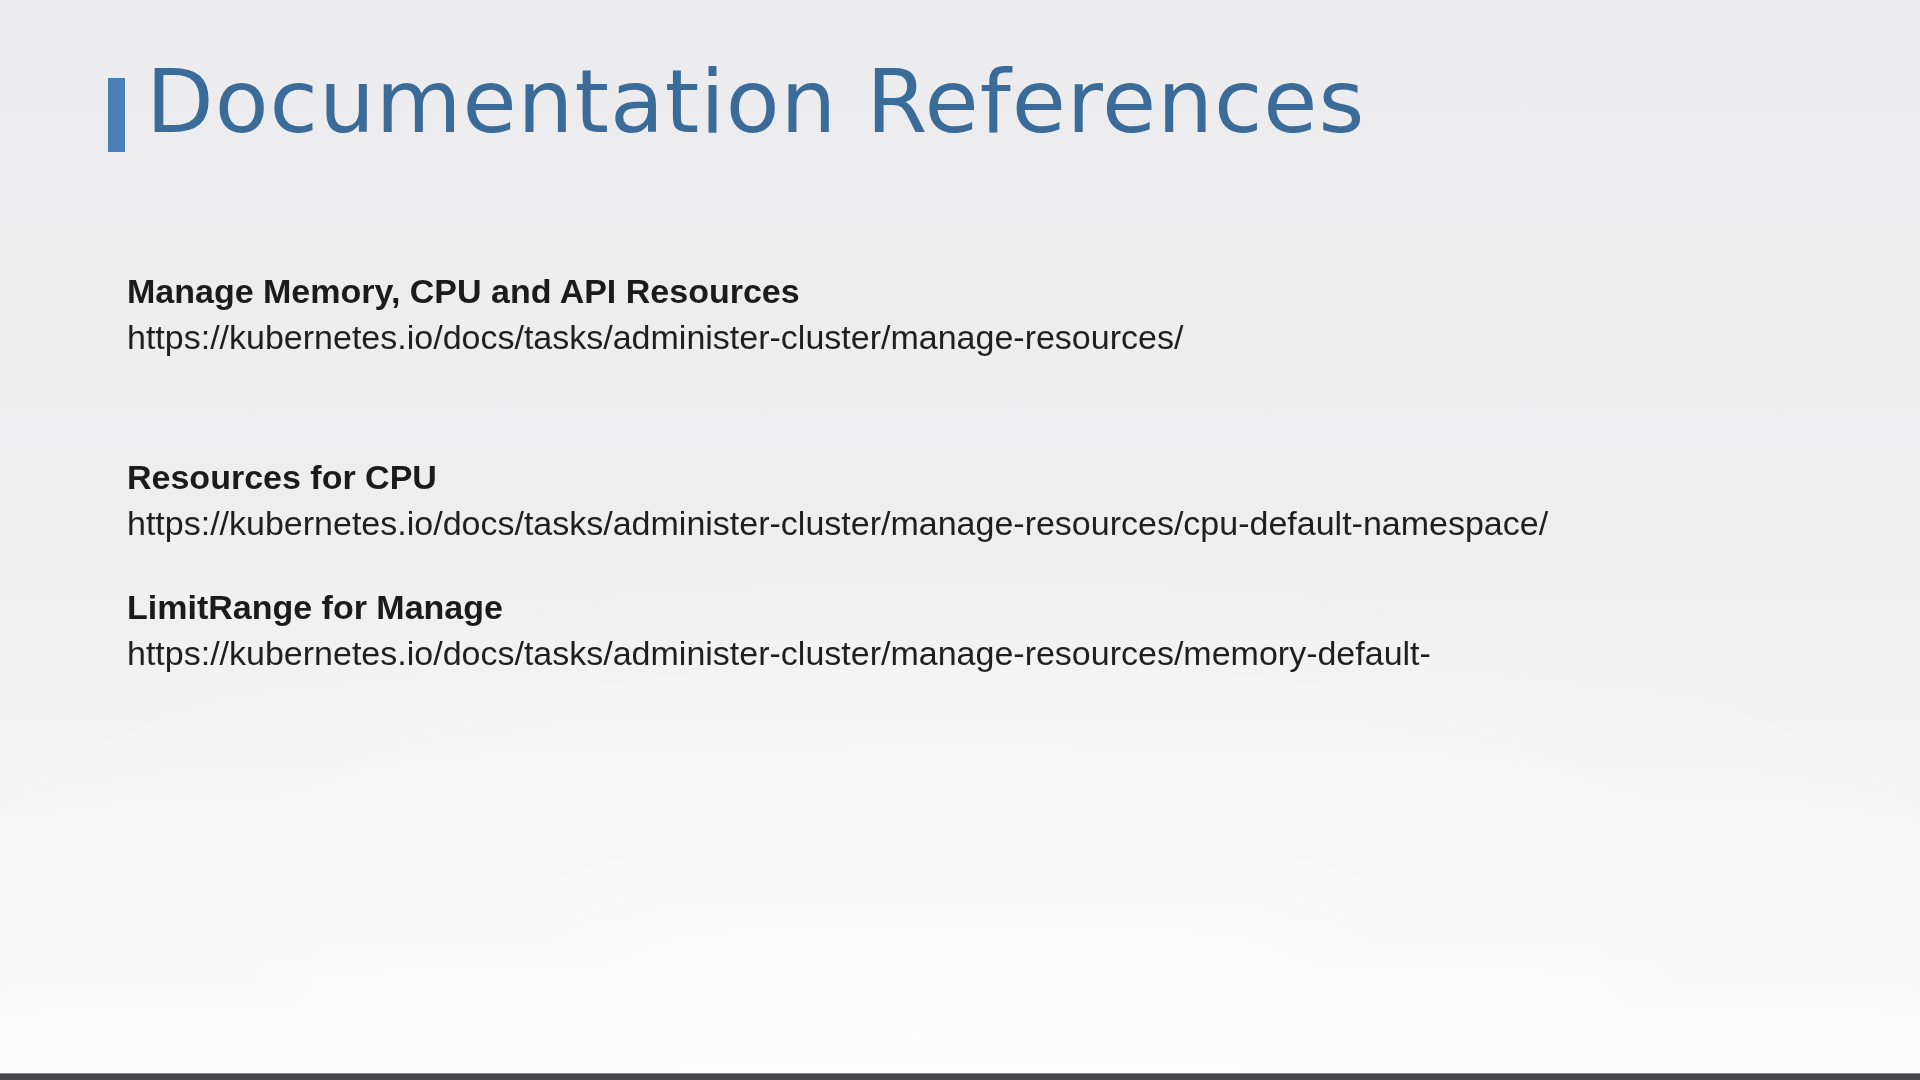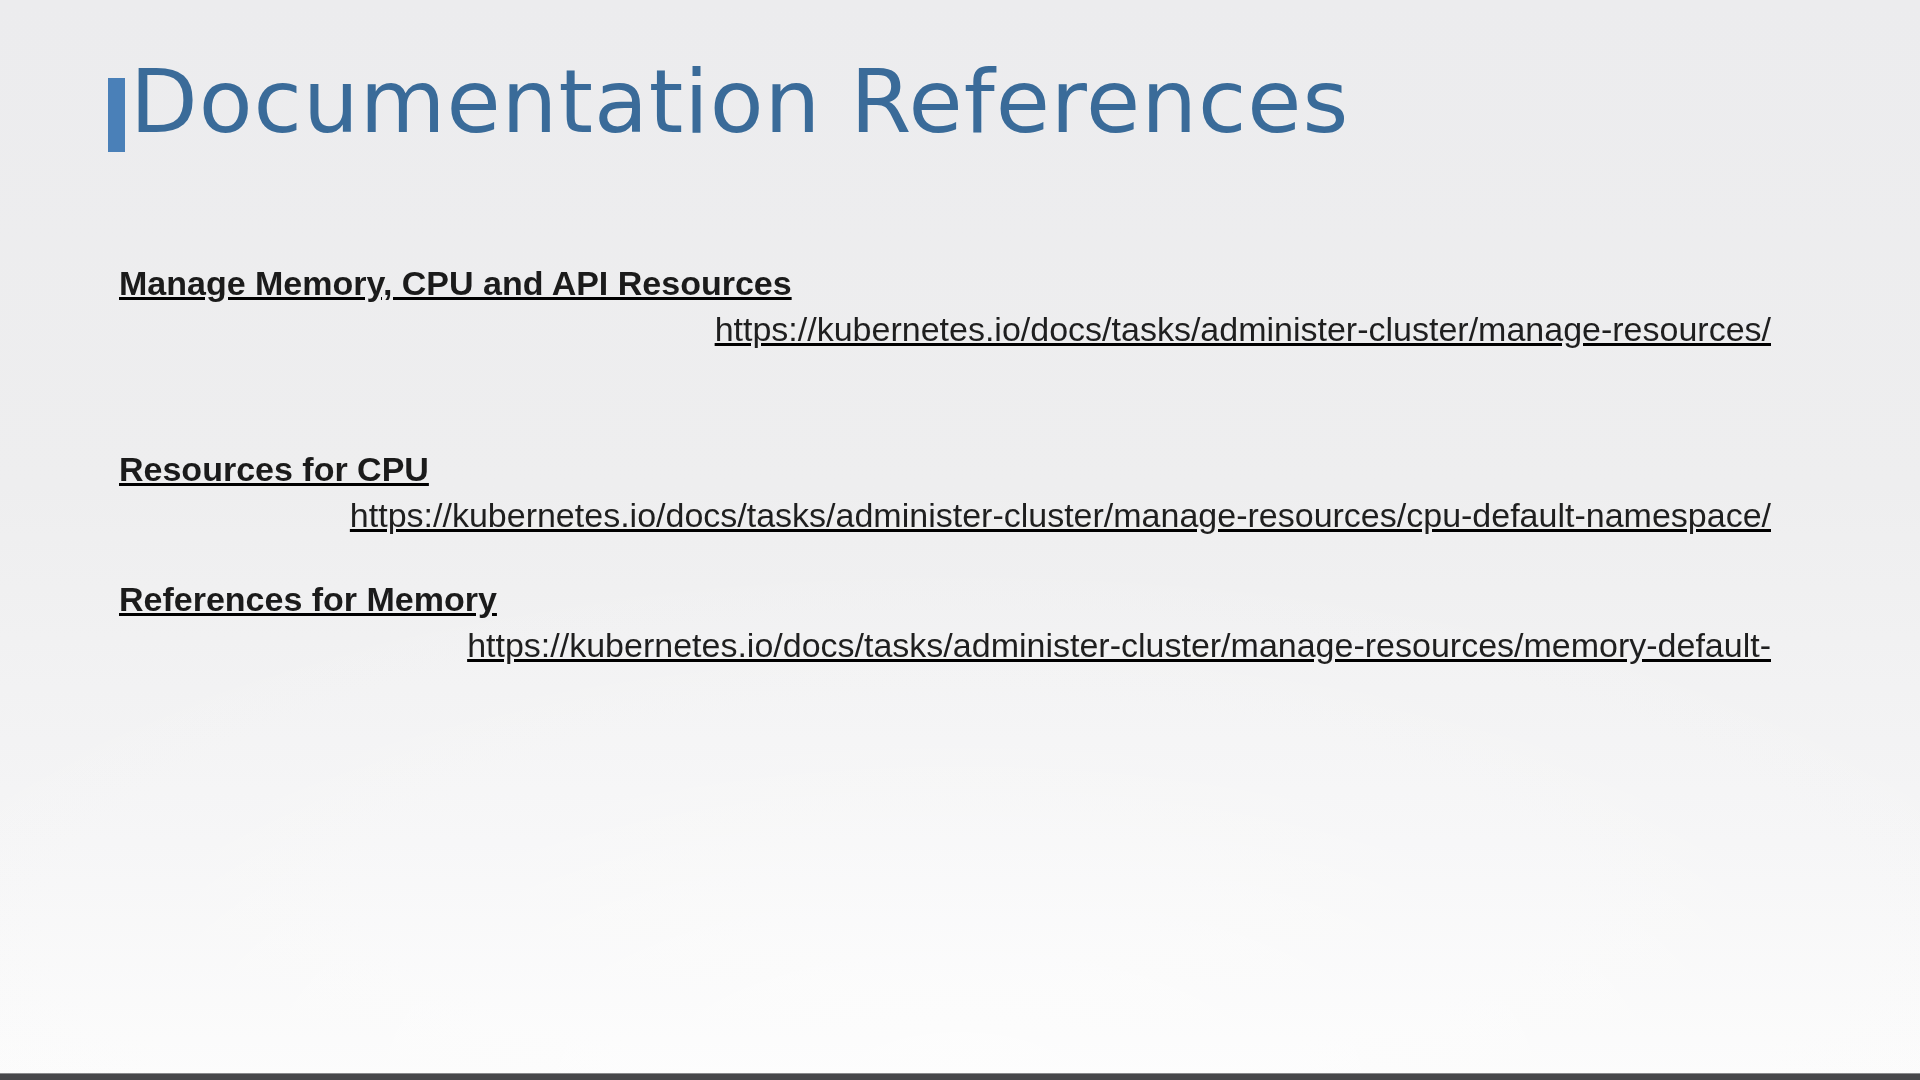--- a/index.html
+++ b/index.html
@@ -26,52 +26,51 @@
   .title-accent {
     position: absolute;
     left: 108px;
     top: 78px;
     width: 17px;
     height: 74px;
     background: var(--accent-bar);
   }
   .slide-title {
     position: absolute;
-    left: 130px;
+    left: 146px;
     top: 58px;
     font-family: "DejaVu Sans", "Liberation Sans", sans-serif;
     font-size: 88px;
     font-weight: 500;
     line-height: 1;
     letter-spacing: 1px;
     color: var(--title-text);
     white-space: nowrap;
   }
   .references {
     position: absolute;
     left: 115px;
     top: 256px;
     width: 1660px;
   }
-  .reference-item { margin: 4px; text-decoration: underline; }
+  .reference-item { margin: 12px; }
   .reference-item.gap-large { margin-bottom: 94px; }
   .reference-item.gap-small { margin-bottom: 38px; }
   .ref-title {
     font-size: 34px;
     line-height: 46px;
     font-weight: 700;
     color: var(--body-text);
   }
   .ref-url {
     font-size: 34px;
     line-height: 46px;
     font-weight: 400;
     color: #1f1f1f;
     white-space: nowrap;
-    text-align: right;
   }
   .bottom-bar {
     position: absolute;
     left: 0;
     right: 0;
     bottom: 0;
     height: 7px;
     background: var(--bottom-bar);
     border-top: 1px solid #8a8a8c;
   }
@@ -91,21 +90,21 @@
       <div class="ref-title">Manage Memory, CPU and API Resources</div>
       <div class="ref-url">https://kubernetes.io/docs/tasks/administer-cluster/manage-resources/</div>
     </div>
 
     <div class="reference-item gap-small">
       <div class="ref-title">Resources for CPU</div>
       <div class="ref-url">https://kubernetes.io/docs/tasks/administer-cluster/manage-resources/cpu-default-namespace/</div>
     </div>
 
     <div class="reference-item">
-      <div class="ref-title">References for Memory</div>
+      <div class="ref-title">LimitRange for Manage</div>
       <div class="ref-url">https://kubernetes.io/docs/tasks/administer-cluster/manage-resources/memory-default-</div>
     </div>
 
   </div>
 
   <div class="bottom-bar"></div>
 
 </div>
 
 </body></html>

